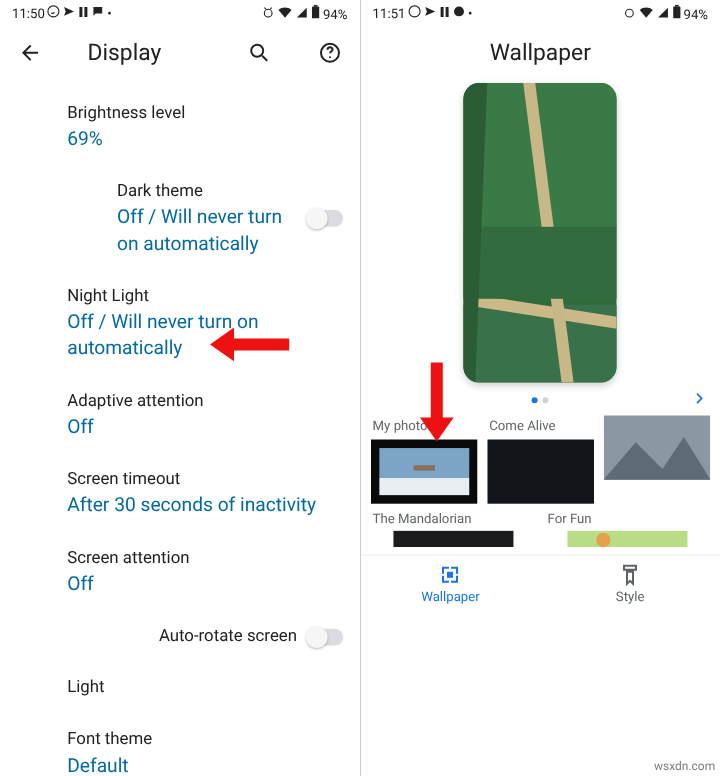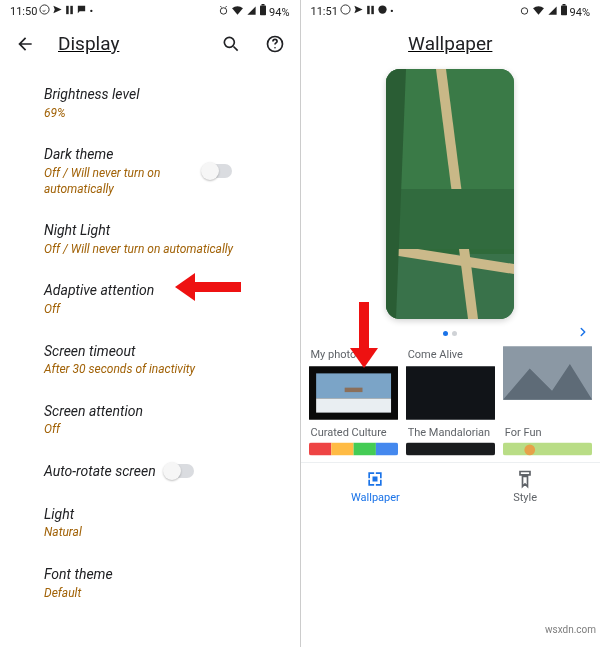--- a/index.html
+++ b/index.html
@@ -27,36 +27,35 @@
       justify-content: space-between;
       padding: 0 10px;
       font-size: 11px;
       color: #222;
     }
     .status-left, .status-right { display: flex; align-items: flex-end; gap: 2px; }
     .header {
       display: flex;
       align-items: center;
       padding: 10px 14px 18px;
-      gap: 22px;
-      text-decoration: underline;
+      gap: 37px;
     }
     .header-title {
       font-size: 19px;
       font-weight: 400;
       flex: 1;
       color: #202124;
     }
     .header-title-center { text-align: center; }
     .icon-btn { width: 22px; height: 22px; display: flex; align-items: center; justify-content: center; cursor: pointer; }
-    .list { flex: 1; overflow: hidden; padding-left: 44px; padding-right: 14px; font-style: italic; }
+    .list { flex: 1; overflow: hidden; padding-left: 56px; padding-right: 14px; }
     .item { padding: 12px 0; }
     .item-title { font-size: 14px; color: #202124; line-height: 1.35; }
-    .item-sub { font-size: 12px; color: #a16207; line-height: 1.35; margin-top: 1px; }
-    .item-row { display: flex; align-items: center; justify-content: flex-start; }
+    .item-sub { font-size: 16px; color: #0369a1; line-height: 1.35; margin-top: 1px; }
+    .item-row { display: flex; align-items: center; justify-content: flex-end; }
     .toggle {
       width: 30px; height: 14px; border-radius: 8px;
       background: #dadce0; position: relative; flex-shrink: 0;
       margin-left: 8px;
     }
     .toggle::after {
       content: ""; position: absolute; width: 18px; height: 18px; border-radius: 50%;
       background: #f6f6f6; left: -1px; top: -2px;
       box-shadow: 0 1px 2px rgba(0,0,0,.25);
     }
@@ -90,21 +89,21 @@
     .bottom-tabs {
       display:flex; border-top:1px solid #eceff1;
       margin-top: 6px;
     }
     .tab { flex:1; text-align:center; padding:6px 0 4px; }
     .tab-icon { display:flex; justify-content:center; margin-bottom:2px; }
     .tab-label { font-size:11px; }
     .tab.active .tab-label { color:#1a73e8;}
     .tab.inactive .tab-label { color:#5f6368;}
     .watermark {
-      position:absolute; right:4px; bottom:12px; font-size:10px; color:#7d7d7d;
+      position:absolute; right:4px; bottom:2px; font-size:10px; color:#7d7d7d;
     }
   </style>
 </head>
 <body>
 
 <div class="screen screen-left">
   <div class="status-bar">
     <div class="status-left">
       <span>11:50</span>
       <span>
@@ -195,21 +194,20 @@
     <div class="item">
       <div class="item-title">Screen attention</div>
       <div class="item-sub">Off</div>
     </div>
     <div class="item item-row">
       <div class="item-title">Auto-rotate screen</div>
       <div class="toggle"></div>
     </div>
     <div class="item">
       <div class="item-title">Light</div>
-      <div class="item-sub">Natural</div>
     </div>
     <div class="item">
       <div class="item-title">Font theme</div>
       <div class="item-sub">Default</div>
     </div>
 
   </div>
 
   <svg class="arrow" style="left:173px; top:269px" width="70" height="36">
     <path d="M68 18 L18 18" stroke="#e11" stroke-width="10"></path>
@@ -312,31 +310,20 @@
         <div class="thumb">
             <svg viewBox="0 0 100 60">
               <rect width="100" height="60" fill="#8b98a4"></rect>
               <path d="M0 60 L30 25 L55 50 L75 20 L100 60Z" fill="#5e6b77"></path>
             </svg>
           </div>
       </div>
     </div>
     <div class="cat-row cat-row2">
       <div class="cat">
-        <div class="cat-label">Curated Culture</div>
-        <div class="thumb">
-            <svg viewBox="0 0 100 14">
-              <rect width="25" height="14" fill="#e44"></rect>
-              <rect x="25" width="25" height="14" fill="#fb4"></rect>
-              <rect x="50" width="25" height="14" fill="#4c5"></rect>
-              <rect x="75" width="25" height="14" fill="#48e"></rect>
-            </svg>
-          </div>
-      </div>
-      <div class="cat">
         <div class="cat-label">The Mandalorian</div>
         <div class="thumb">
             <svg viewBox="0 0 100 14">
               <rect width="100" height="14" fill="#1a1c1e"></rect>
             </svg>
           </div>
       </div>
       <div class="cat">
         <div class="cat-label">For Fun</div>
         <div class="thumb">

